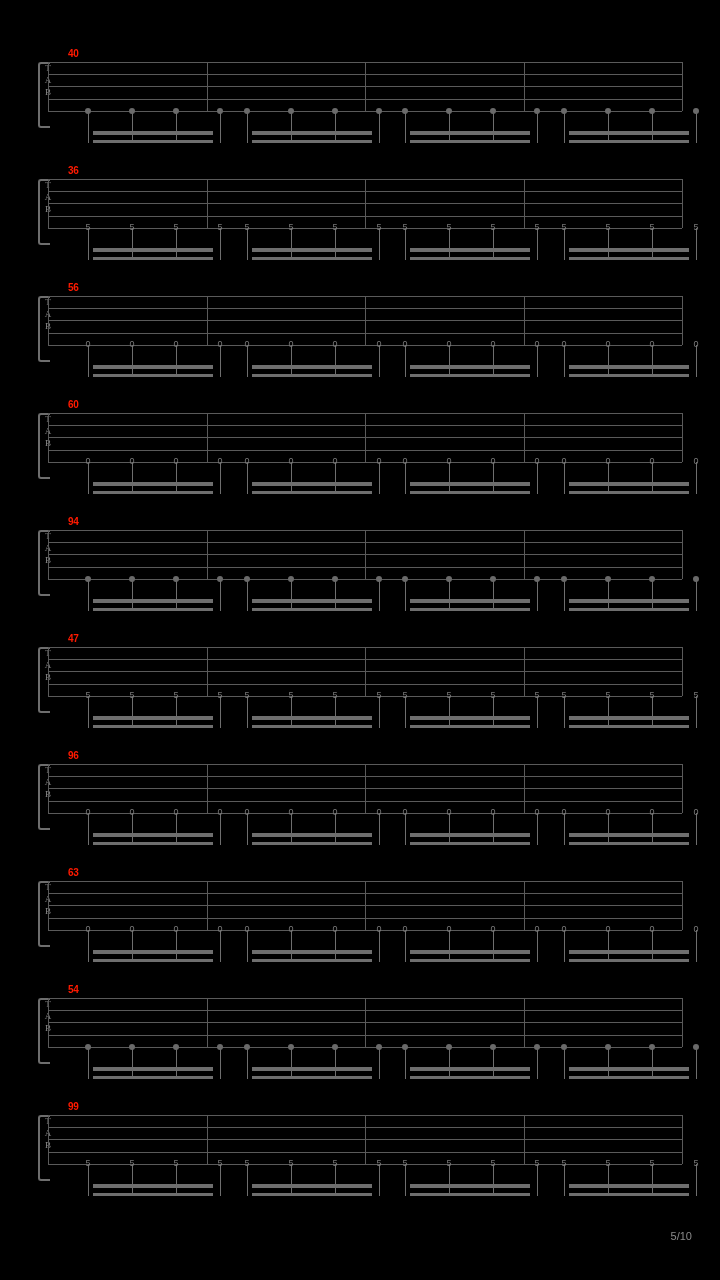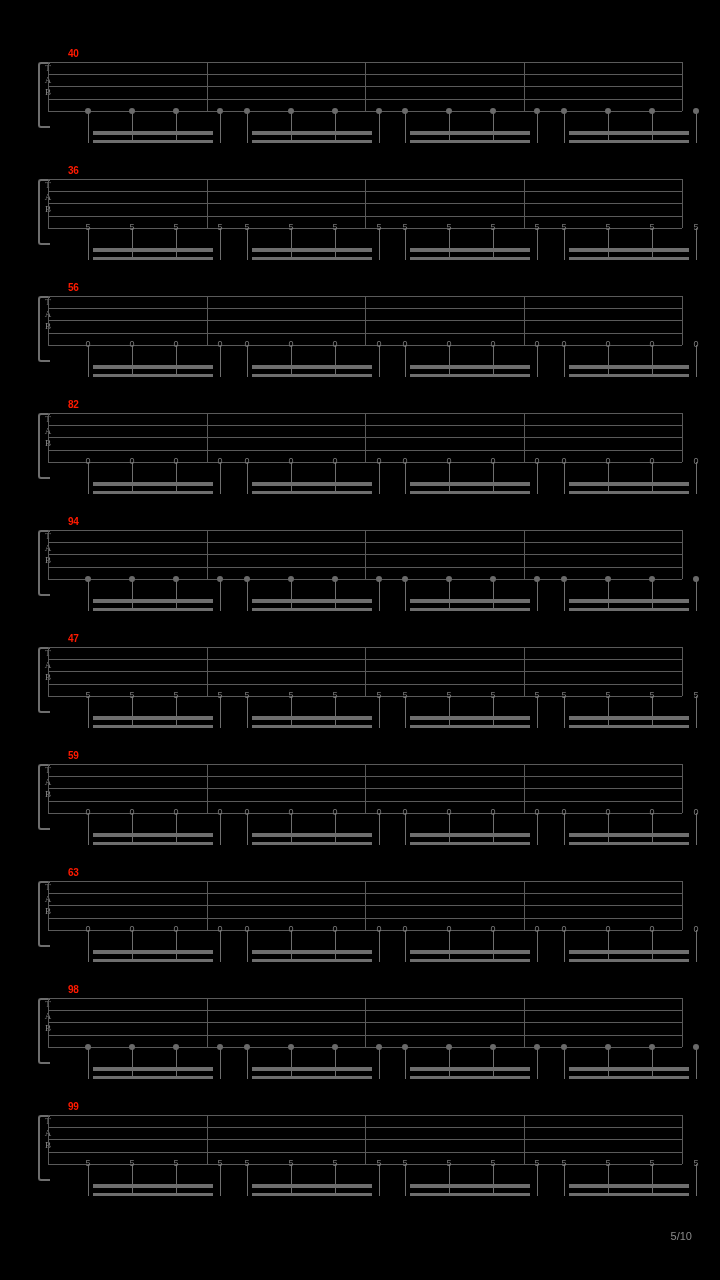--- a/index.html
+++ b/index.html
@@ -310,21 +310,21 @@
         <div class="stem" style="left: 564px; top: 62.8px; height: 32px;"></div>
         <div class="note" style="left: 564px; top: 57.8px;">0</div>
         <div class="stem" style="left: 608px; top: 62.8px; height: 32px;"></div>
         <div class="note" style="left: 608px; top: 57.8px;">0</div>
         <div class="stem" style="left: 652px; top: 62.8px; height: 32px;"></div>
         <div class="note" style="left: 652px; top: 57.8px;">0</div>
         <div class="stem" style="left: 696px; top: 62.8px; height: 32px;"></div>
         <div class="note" style="left: 696px; top: 57.8px;">0</div>
       </div>
       <div class="system" style="top: 399px;">
-        <div class="measure-number">82</div>
+        <div class="measure-number">60</div>
         <div class="bracket"></div>
         <div class="tab-letters">
           <span>T</span>
           <span>A</span>
           <span>B</span>
         </div>
         <div class="staff">
           <div class="staff-line" style="top: 0px;"></div>
           <div class="staff-line" style="top: 12.2px;"></div>
           <div class="staff-line" style="top: 24.4px;"></div>
@@ -493,21 +493,21 @@
         <div class="stem" style="left: 564px; top: 62.8px; height: 32px;"></div>
         <div class="note" style="left: 564px; top: 57.8px;">5</div>
         <div class="stem" style="left: 608px; top: 62.8px; height: 32px;"></div>
         <div class="note" style="left: 608px; top: 57.8px;">5</div>
         <div class="stem" style="left: 652px; top: 62.8px; height: 32px;"></div>
         <div class="note" style="left: 652px; top: 57.8px;">5</div>
         <div class="stem" style="left: 696px; top: 62.8px; height: 32px;"></div>
         <div class="note" style="left: 696px; top: 57.8px;">5</div>
       </div>
       <div class="system" style="top: 750px;">
-        <div class="measure-number">59</div>
+        <div class="measure-number">96</div>
         <div class="bracket"></div>
         <div class="tab-letters">
           <span>T</span>
           <span>A</span>
           <span>B</span>
         </div>
         <div class="staff">
           <div class="staff-line" style="top: 0px;"></div>
           <div class="staff-line" style="top: 12.2px;"></div>
           <div class="staff-line" style="top: 24.4px;"></div>
@@ -615,21 +615,21 @@
         <div class="stem" style="left: 564px; top: 62.8px; height: 32px;"></div>
         <div class="note" style="left: 564px; top: 57.8px;">0</div>
         <div class="stem" style="left: 608px; top: 62.8px; height: 32px;"></div>
         <div class="note" style="left: 608px; top: 57.8px;">0</div>
         <div class="stem" style="left: 652px; top: 62.8px; height: 32px;"></div>
         <div class="note" style="left: 652px; top: 57.8px;">0</div>
         <div class="stem" style="left: 696px; top: 62.8px; height: 32px;"></div>
         <div class="note" style="left: 696px; top: 57.8px;">0</div>
       </div>
       <div class="system" style="top: 984px;">
-        <div class="measure-number">98</div>
+        <div class="measure-number">54</div>
         <div class="bracket"></div>
         <div class="tab-letters">
           <span>T</span>
           <span>A</span>
           <span>B</span>
         </div>
         <div class="staff">
           <div class="staff-line" style="top: 0px;"></div>
           <div class="staff-line" style="top: 12.2px;"></div>
           <div class="staff-line" style="top: 24.4px;"></div>

